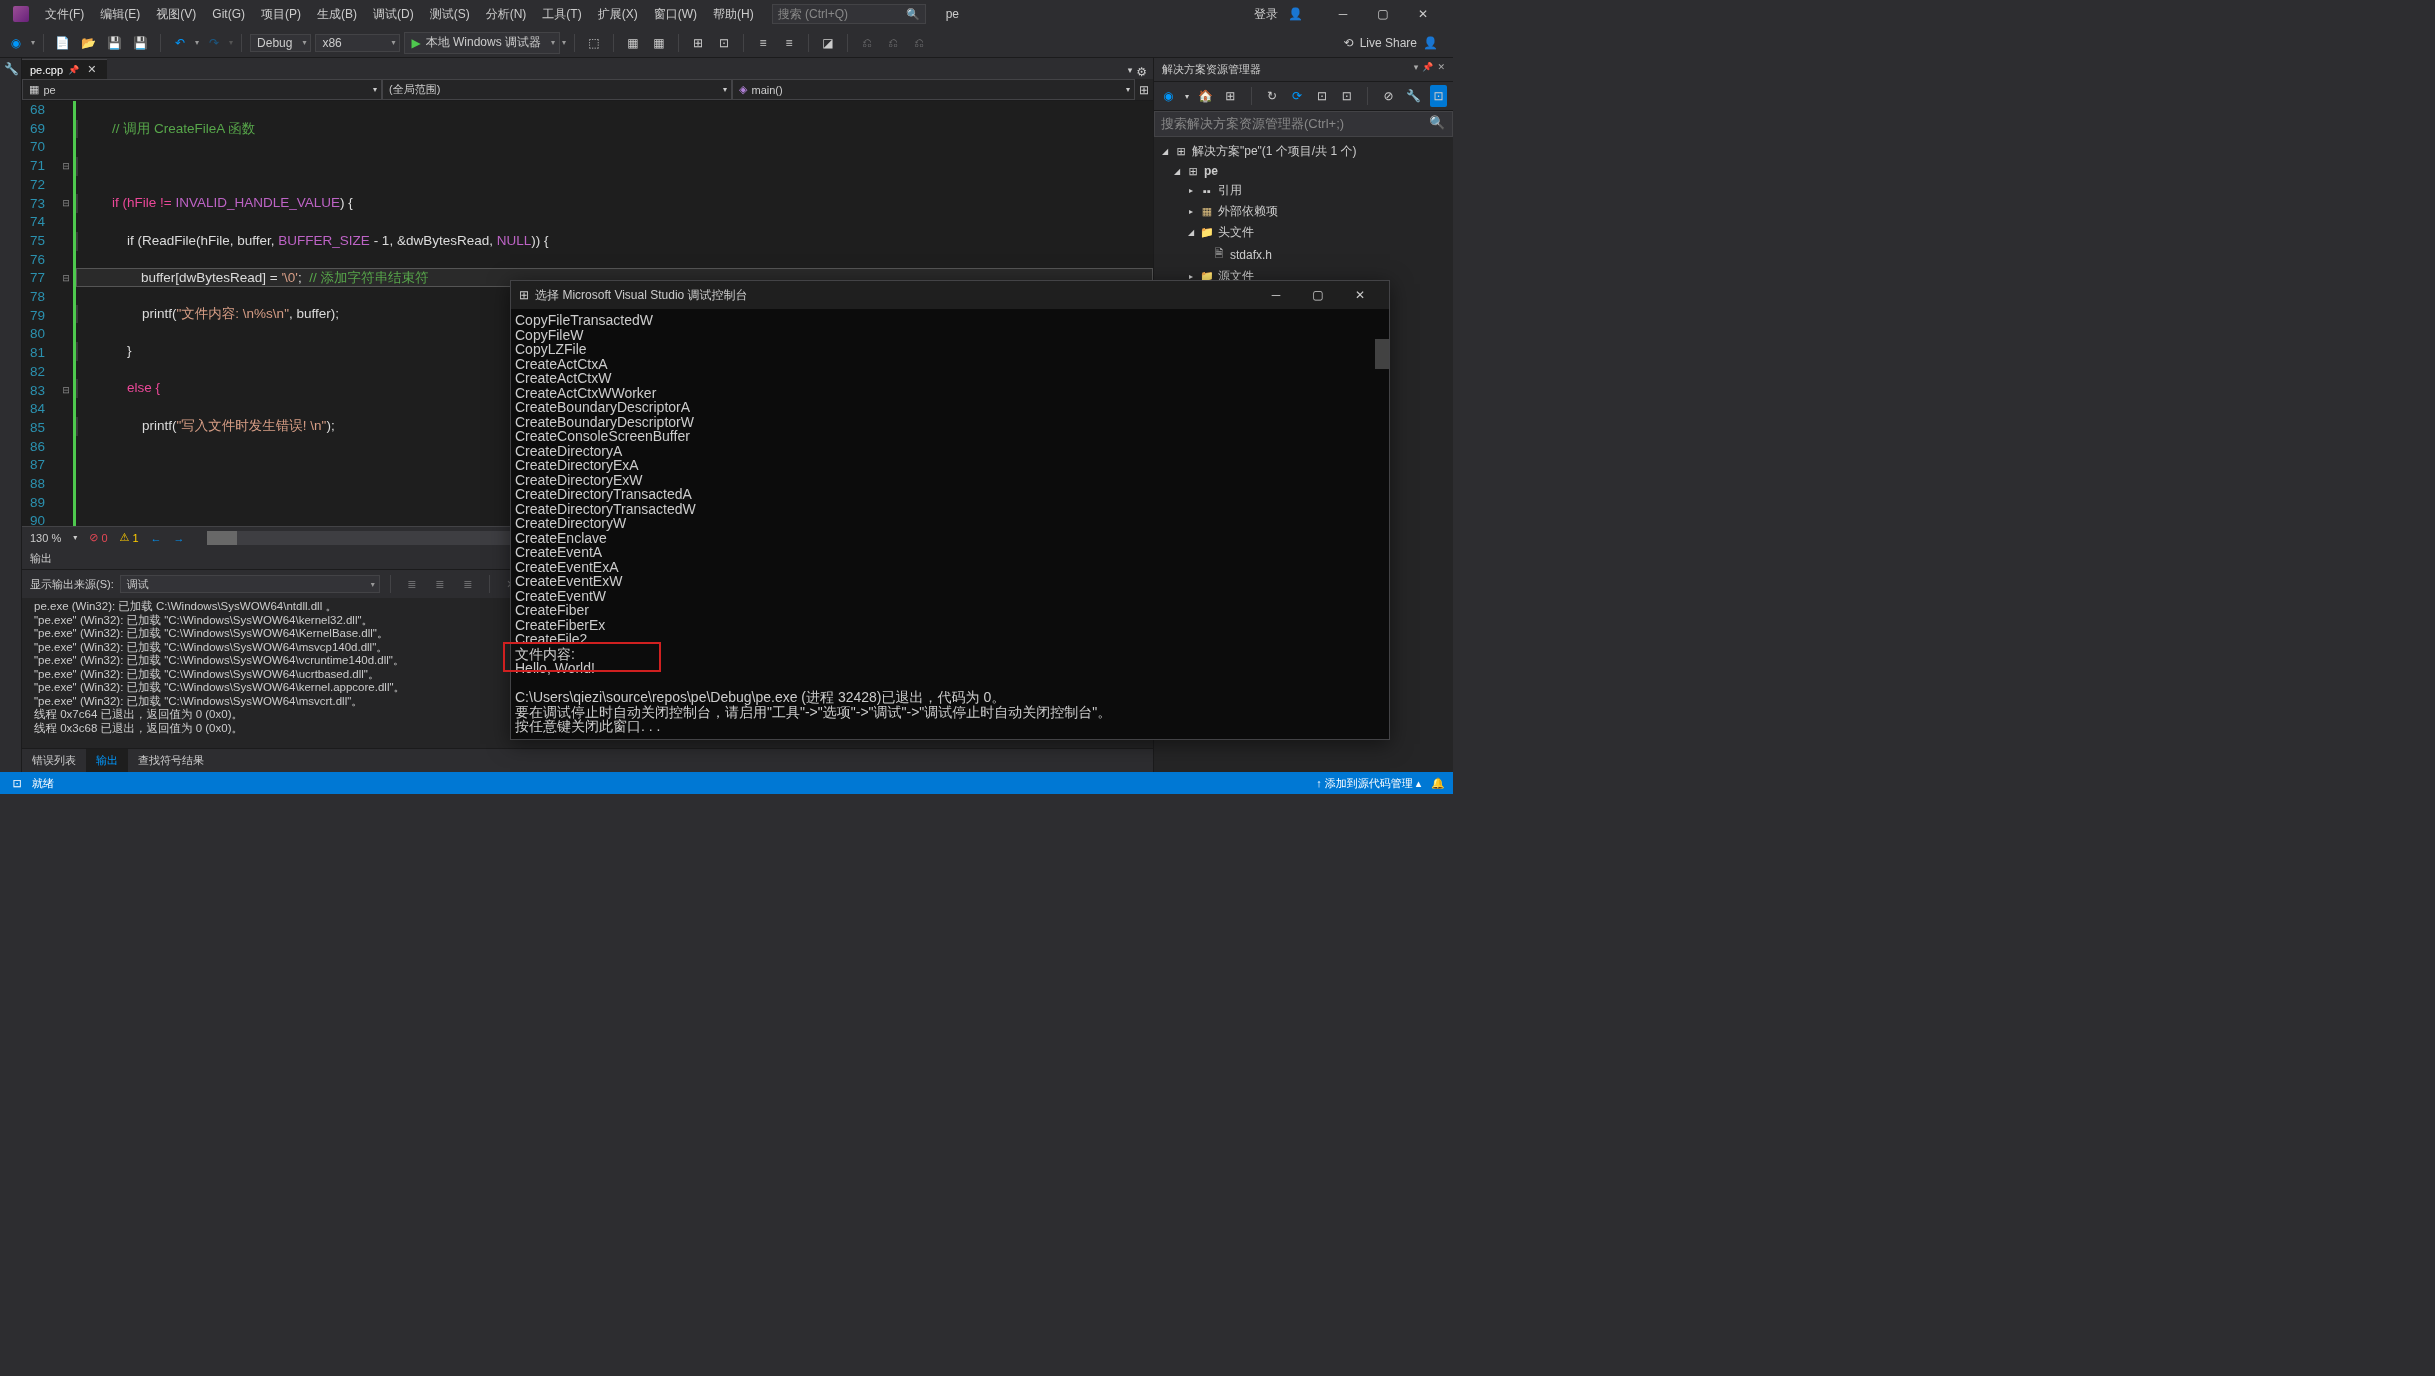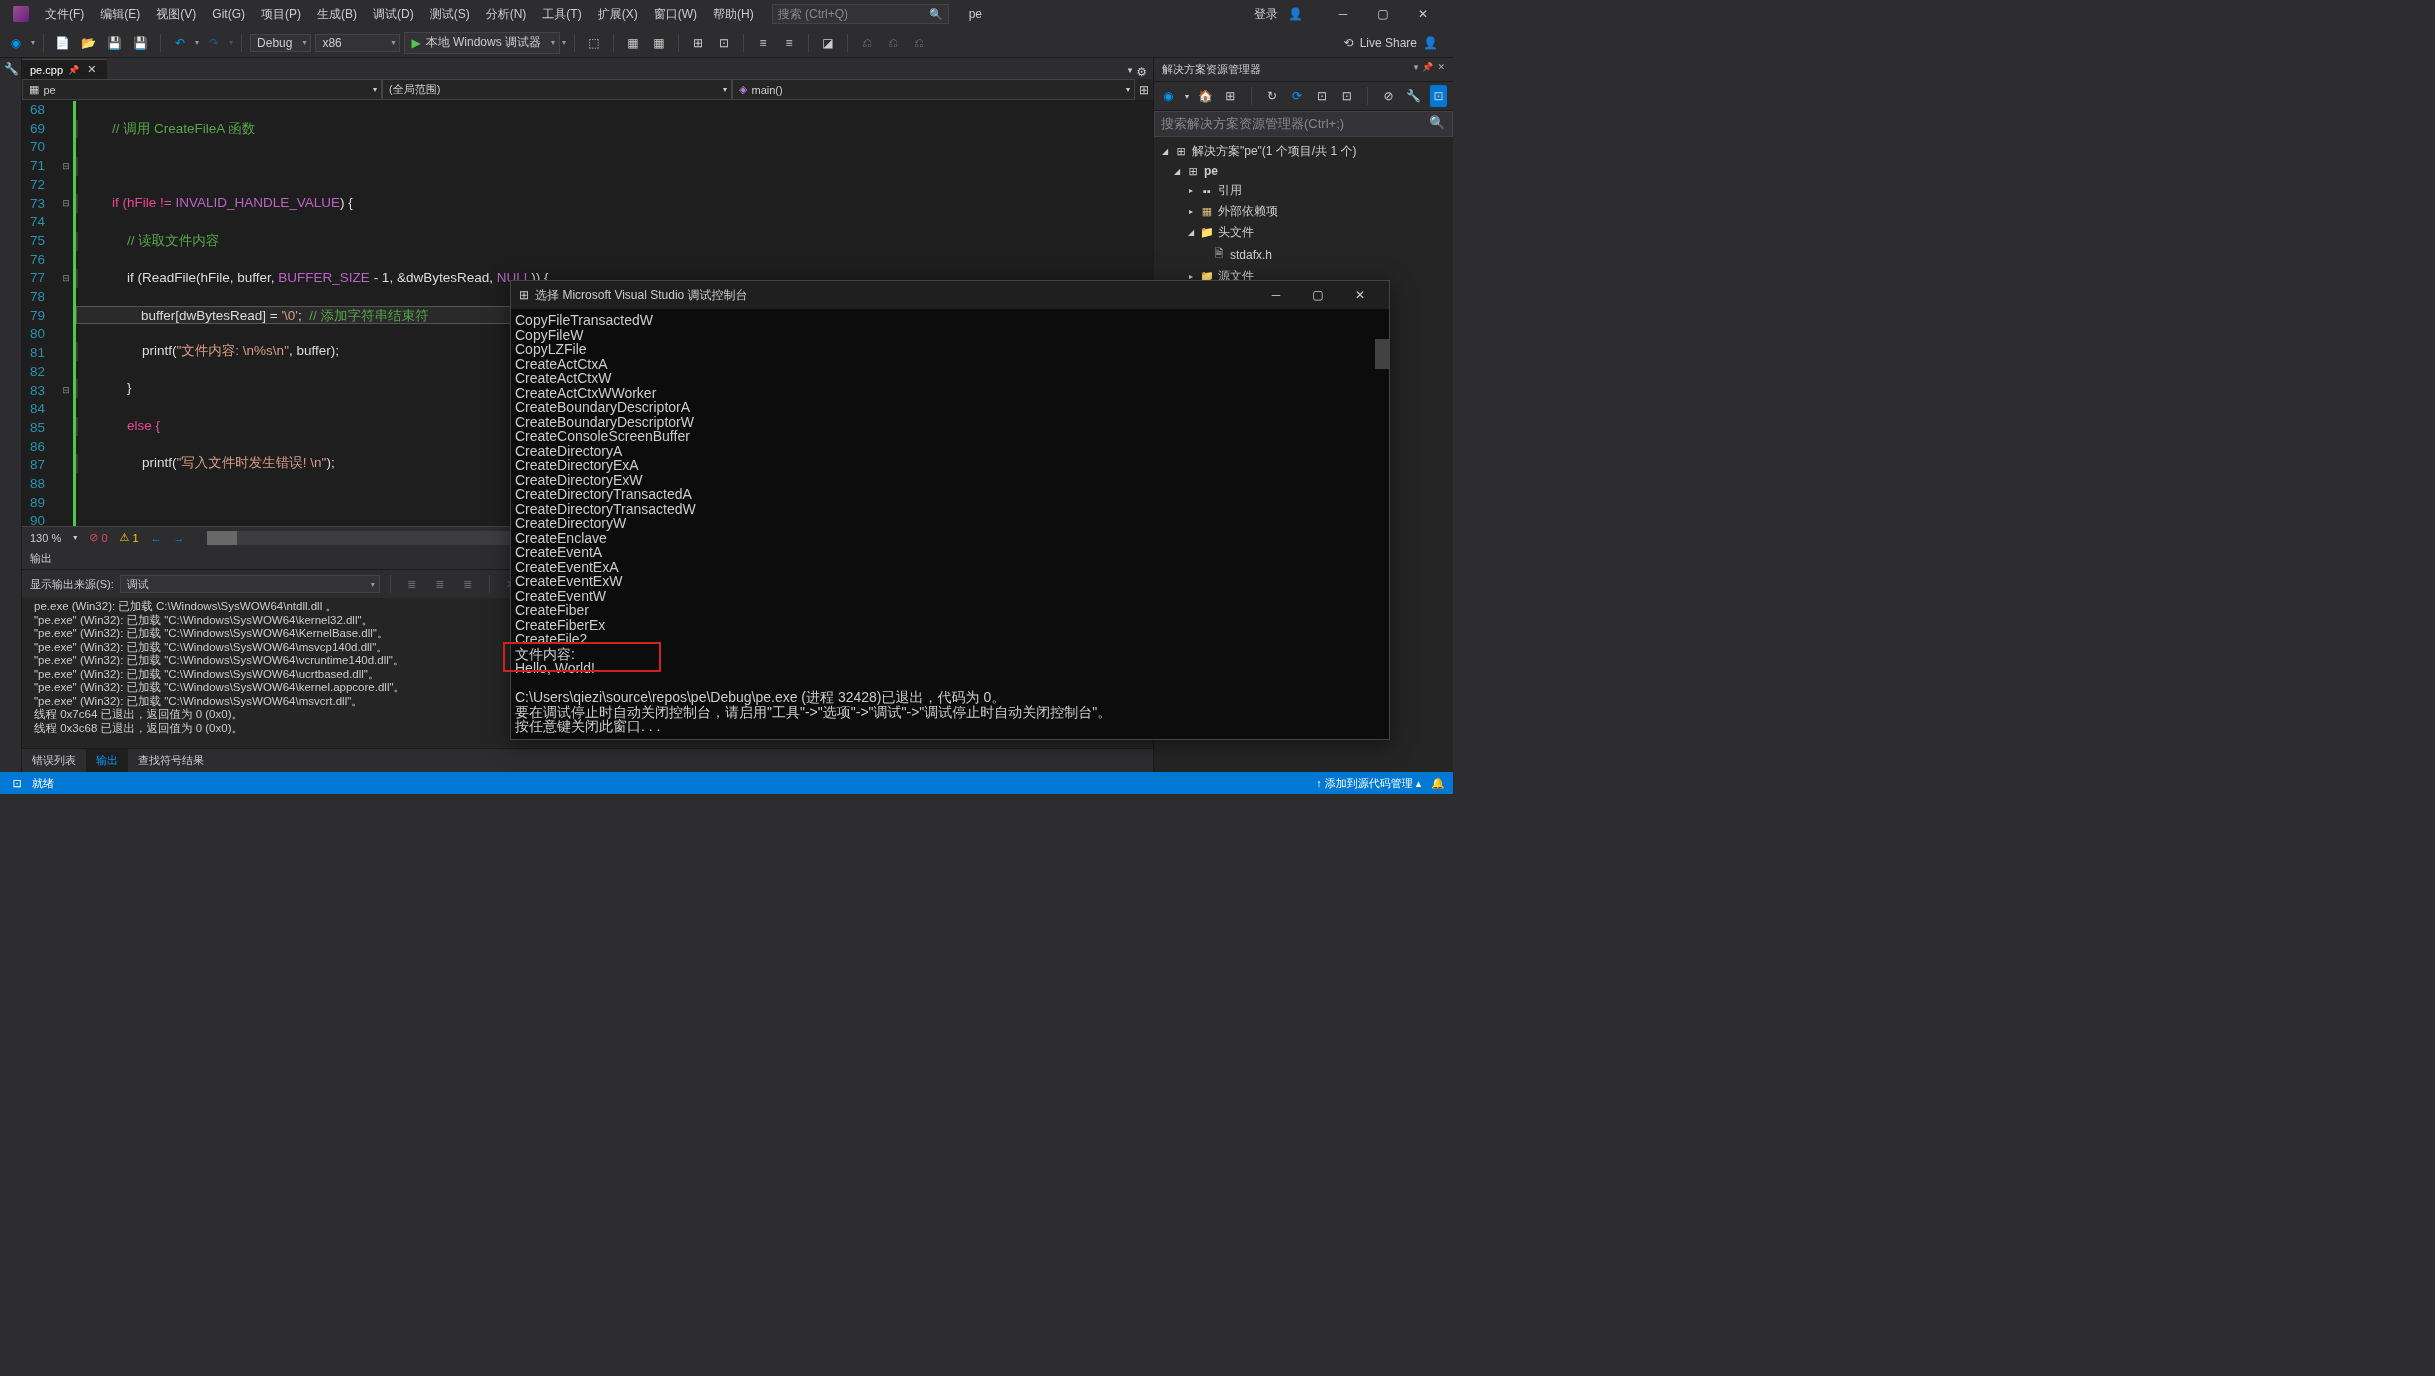--- a/index.html
+++ b/index.html
@@ -1,20 +1,20 @@
 <!DOCTYPE html>
 <html><head>
 <meta charset="utf-8">
 <style>
 * { margin: 0; padding: 0; box-sizing: border-box; font-family: "Microsoft YaHei", "Segoe UI", sans-serif; }
 body { background: #2d2d30; color: #ccc; font-size: 12px; overflow: hidden; width: 1453px; height: 820px; position: relative; }
 .menubar { background: #2d2d30; height: 28px; display: flex; align-items: center; padding: 0 5px; }
 .vs-logo { width: 16px; height: 16px; margin: 0 8px; background: linear-gradient(135deg, #9b4f96 0%, #68217a 100%); border-radius: 2px; display: inline-block; }
 .menu-item { padding: 4px 8px; cursor: pointer; color: #ccc; }
-.search-box { background: #333337; border: 1px solid #434346; width: 177px; height: 20px; margin-left: 10px; padding: 0 5px; color: #888; display: flex; align-items: center; justify-content: space-between; }
+.search-box { background: #333337; border: 1px solid #434346; width: 154px; height: 20px; margin-left: 10px; padding: 0 5px; color: #888; display: flex; align-items: center; justify-content: space-between; }
 .search-box span:last-child { font-size: 11px; }
 .pe-box { margin-left: 20px; color: #ccc; }
 .right-header { margin-left: auto; display: flex; align-items: center; gap: 10px; padding-right: 5px; color: #ccc; }
 .win-btns { display: flex; gap: 0; margin-left: 10px; }
 .win-btn { width: 40px; height: 28px; display: flex; align-items: center; justify-content: center; cursor: pointer; }
 .toolbar { background: #2d2d30; height: 30px; display: flex; align-items: center; padding: 0 5px; border-bottom: 1px solid #1b1b1c; gap: 4px; }
 .tb-btn { width: 22px; height: 22px; display: flex; align-items: center; justify-content: center; cursor: pointer; border-radius: 2px; }
 .tb-sep { width: 1px; height: 18px; background: #434346; margin: 0 4px; }
 .dropdown { background: #333337; border: 1px solid #434346; height: 18px; padding: 0 18px 0 6px; display: flex; align-items: center; position: relative; min-width: 55px; }
 .dropdown::after { content: "▾"; position: absolute; right: 4px; font-size: 8px; color: #999; }
@@ -237,21 +237,20 @@
           <div></div>
           <div></div>
           <div></div>
           <div></div>
           <div></div>
       </div>
       <div class="code-content" style="border-left:3px solid #4ec94e;">
 <div class="code-line"><span class="cm">        // 调用 CreateFileA 函数</span></div>
 <div class="code-line"></div>
 <div class="code-line"><span class="kw">        if (hFile != </span><span class="mac">INVALID_HANDLE_VALUE</span>) {</div>
-<div class="code-line"><span class="cm">            // 读取文件内容</span></div>
 <div class="code-line"><span>            if (ReadFile(hFile, buffer, </span><span class="mac">BUFFER_SIZE</span><span> - 1, &amp;dwBytesRead, </span><span class="mac">NULL</span>)) {</div>
 <div class="code-line hl-line"><span>                buffer[dwBytesRead] = </span><span class="str">'\0'</span>;<span class="cm">  // 添加字符串结束符</span></div>
 <div class="code-line"><span>                printf(</span><span class="str">"文件内容: \n%s\n"</span><span>, buffer);</span></div>
 <div class="code-line">            }</div>
 <div class="code-line"><span class="kw">            else {</span></div>
 <div class="code-line"><span>                printf(</span><span class="str">"写入文件时发生错误! \n"</span><span>);</span></div>
 
 
 
 

